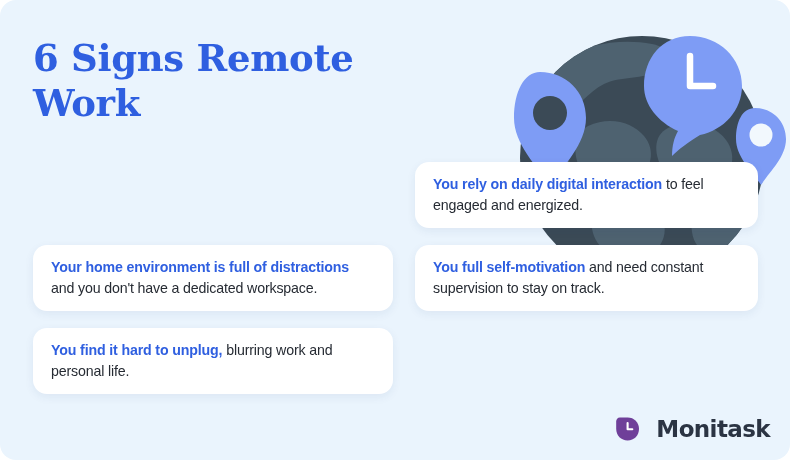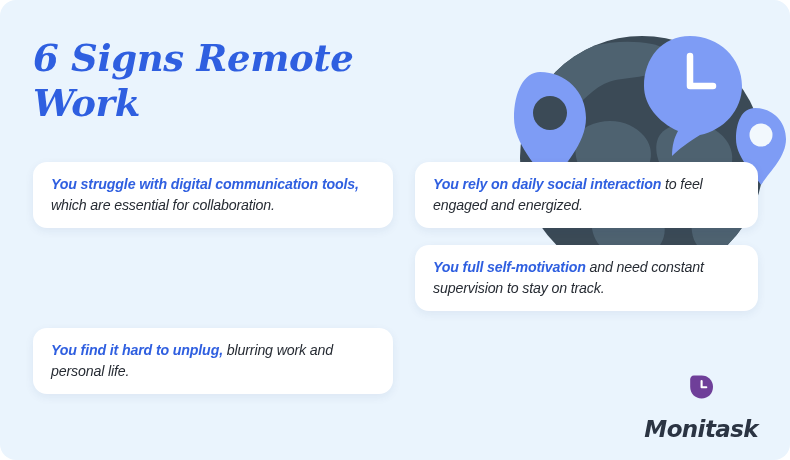--- a/index.html
+++ b/index.html
@@ -15,21 +15,20 @@
   }
 
   #canvas {
     position: relative;
     width: 790px;
     height: 460px;
     background: #eaf4fd;
     border-radius: 16px;
     overflow: hidden;
     box-sizing: border-box;
-    font-style: italic;
   }
 
   
   #globe-illustration {
     position: absolute;
     left: 492px;
     top: 18px;
     width: 300px;
     height: 250px;
     pointer-events: none;
@@ -82,26 +81,25 @@
   .col-left  { left: 33px;  width: 360px; }
   .col-right { left: 415px; width: 343px; }
 
   .row1 { top: 162px; height: 66px; }
   .row2 { top: 245px; height: 66px; }
   .row3 { top: 328px; height: 66px; align-items: center; }
 
   
   #brand-logo {
     position: absolute;
-    right: 32px;
+    right: 20px;
     bottom: 18px;
     display: flex;
     align-items: center;
     gap: 16px;
-    flex-direction: column;
   }
   #brand-logo .logo-mark {
     width: 26px;
     height: 26px;
     display: block;
   }
   #brand-logo .logo-word {
     font-family: "DejaVu Sans", sans-serif;
     font-weight: bold;
     font-size: 23px;
@@ -150,32 +148,32 @@
         <path d="M265 90 C283 90 296 104 296 121 C296 139 280 153 271 167 C262 153 246 139 246 121 C246 104 252 90 265 90 Z" fill="#7e9cf5" transform="translate(-2,0)"></path>
         <circle cx="269" cy="117" r="11.5" fill="#f2f8fd"></circle>
       </g>
     </svg>
   </div>
 
   <h1 id="page-title">
     <span class="tline">6 Signs Remote Work</span>
   </h1>
 
-  <div class="card col-left row1">
+
+  <div class="card col-right row1">
     <p class="card-text">
-      <span class="hl">You struggle with digital communication tools,</span><span> which are essential for collaboration.</span>
+      <span class="hl">You rely on daily digital interaction</span><span> to feel engaged and energized.</span>
     </p>
   </div>
 
-  <div class="card col-right row1">
+  <div class="card col-left row2">
     <p class="card-text">
-      <span class="hl">You rely on daily social interaction</span><span> to feel engaged and energized.</span>
+      <span class="hl">Your home environment is full of distractions</span><span> and you don't have a dedicated workspace.</span>
     </p>
   </div>
-
 
   <div class="card col-right row2">
     <p class="card-text">
       <span class="hl">You full self-motivation</span><span> and need constant supervision to stay on track.</span>
     </p>
   </div>
 
   <div class="card col-left row3">
     <p class="card-text">
       <span class="hl">You find it hard to unplug,</span><span> blurring work and personal life.</span>

